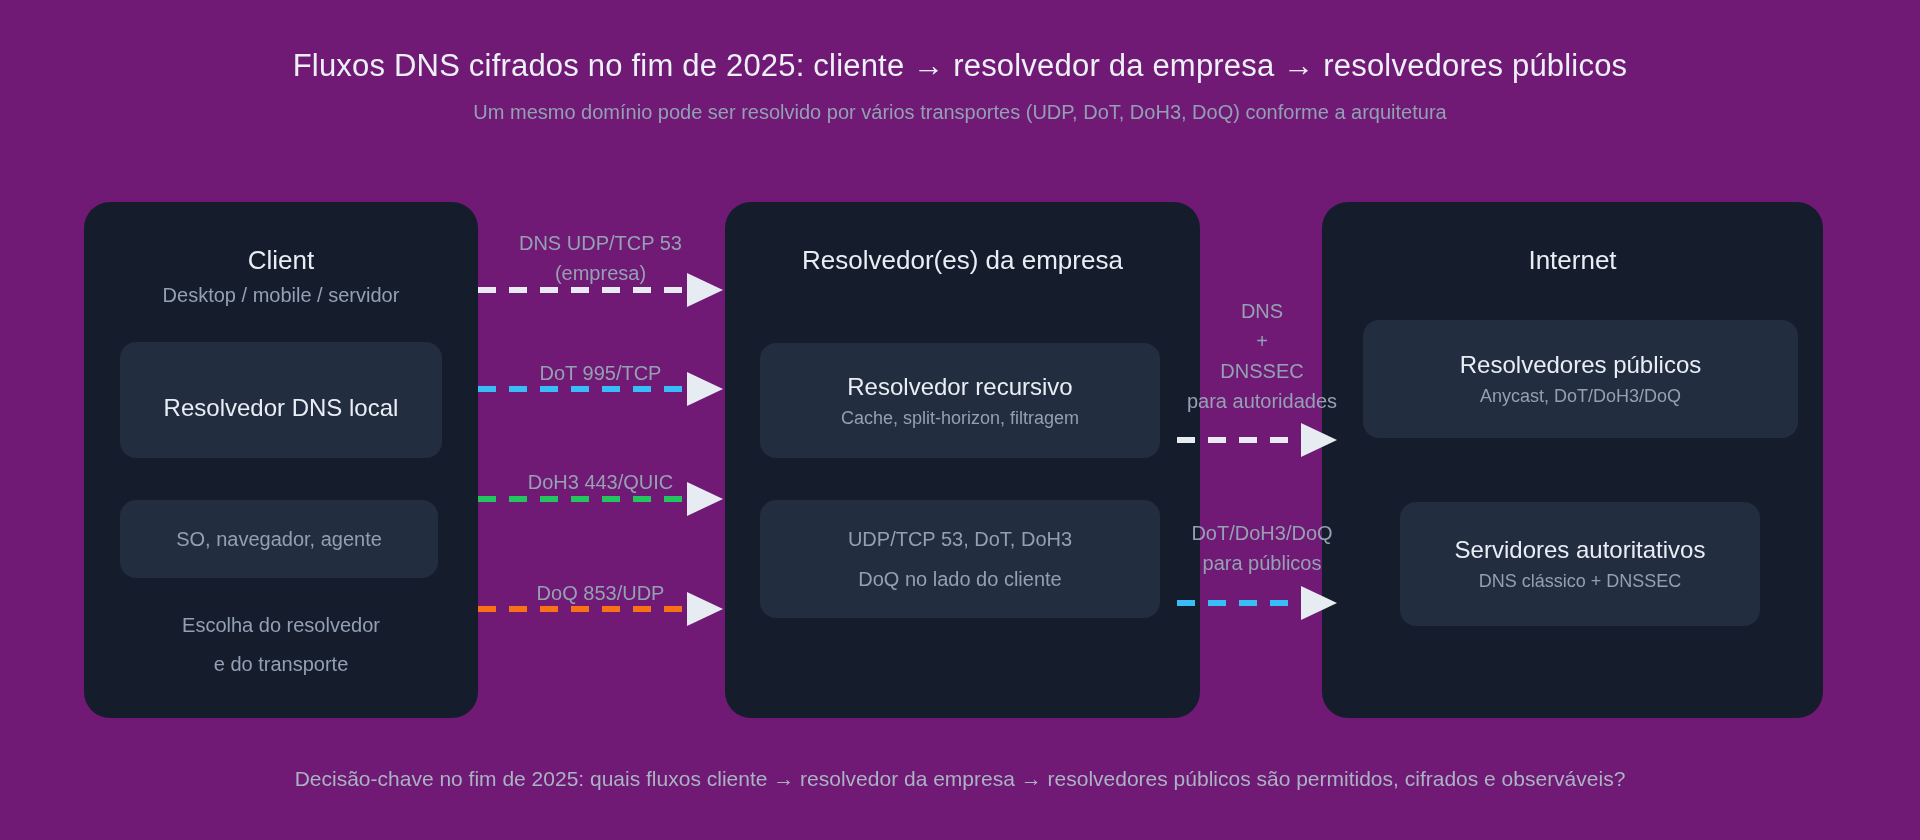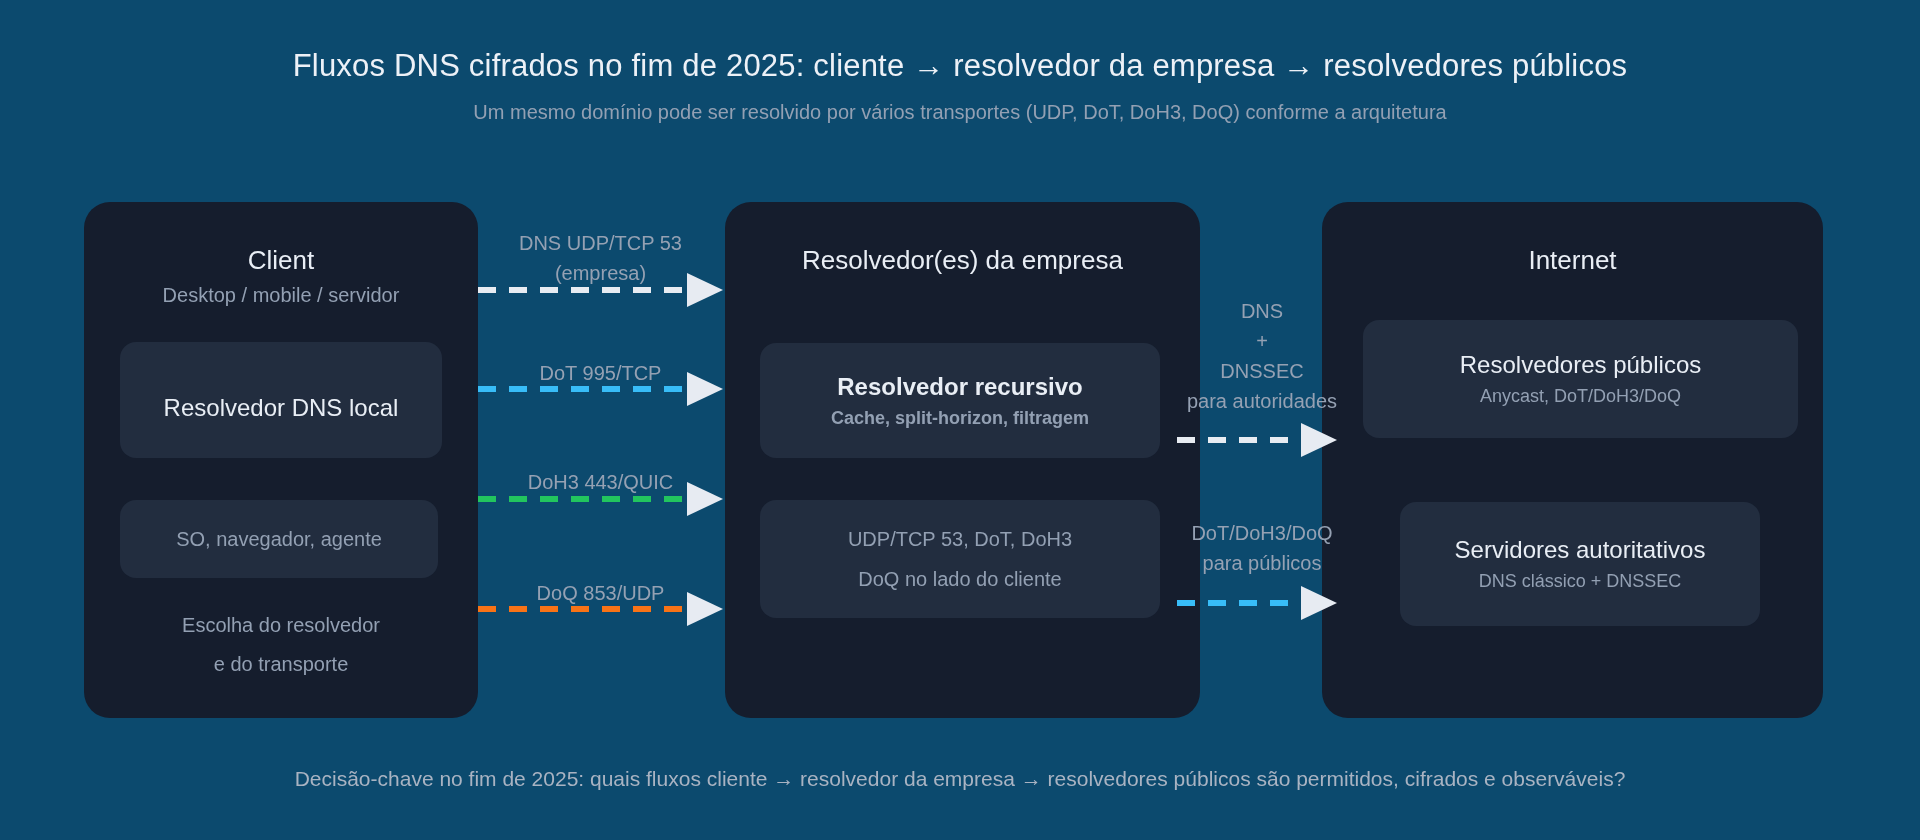--- a/index.html
+++ b/index.html
@@ -56,21 +56,21 @@
     border-left:36px solid var(--h,#e7ebf2);
   }
   .footer-caption{
     position:absolute;top:764px;left:0;width:100%;text-align:center;
     font-size:21px;line-height:30px;color:#a9b3c2;
   }
 </style>
 </head>
 <body>
 
-<div class="canvas" style="background-color: #0c4a6e;">
+<div class="canvas" style="background-color: #701a75;">
 
   <div class="page-title">Fluxos DNS cifrados no fim de 2025: cliente → resolvedor da empresa → resolvedores públicos</div>
   <div class="page-subtitle">Um mesmo domínio pode ser resolvido por vários transportes (UDP, DoT, DoH3, DoQ) conforme a arquitetura</div>
 
   <section class="panel" style="left: 84px; width: 394px; background-color: rgb(21, 29, 45);">
     <div class="panel-title">Client</div>
     <div class="panel-sub">Desktop / mobile / servidor</div>
     <div class="chip" style="left: 36px; top: 140px; width: 322px; height: 116px; background-color: rgb(34, 45, 63);">
       <div class="chip-big" style="max-width:260px;">Resolvedor DNS local</div>
     </div>
@@ -78,21 +78,21 @@
       <div class="chip-gray">SO, navegador, agente</div>
     </div>
     <div class="panel-note">
       <div>Escolha do resolvedor</div>
       <div>e do transporte</div>
     </div>
   </section>
 
   <section class="panel" style="left: 725px; width: 475px; background-color: rgb(21, 29, 45);">
     <div class="panel-title">Resolvedor(es) da empresa</div>
-    <div class="chip" style="left: 35px; top: 141px; width: 400px; height: 115px; background-color: rgb(34, 45, 63); font-weight: bold;">
+    <div class="chip" style="left: 35px; top: 141px; width: 400px; height: 115px; background-color: rgb(34, 45, 63);">
       <div class="chip-title">Resolvedor recursivo</div>
       <div class="chip-sub">Cache, split-horizon, filtragem</div>
     </div>
     <div class="chip" style="left: 35px; top: 298px; width: 400px; height: 118px; background-color: rgb(34, 45, 63);">
       <div class="chip-gray2">UDP/TCP 53, DoT, DoH3</div>
       <div class="chip-gray2">DoQ no lado do cliente</div>
     </div>
   </section>
 
   <section class="panel" style="left: 1322px; width: 501px; background-color: rgb(21, 29, 45);">

